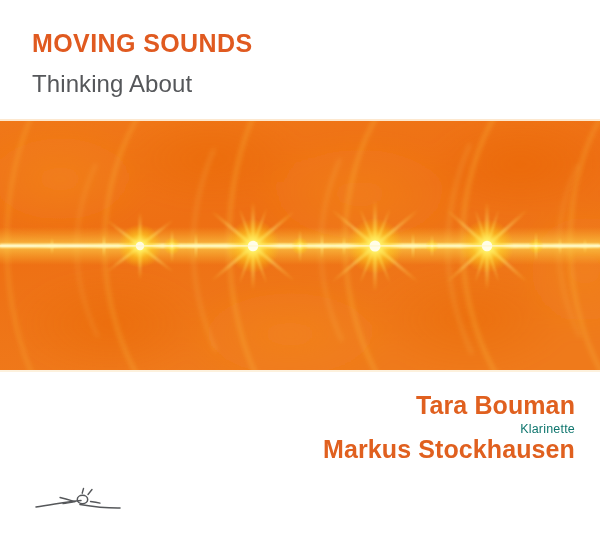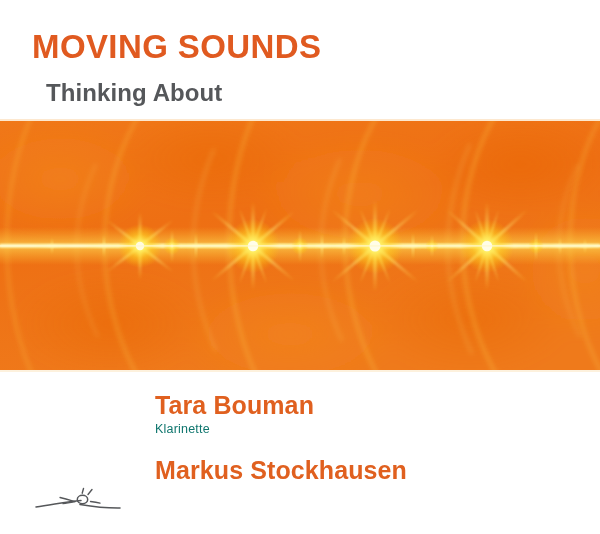--- a/index.html
+++ b/index.html
@@ -24,35 +24,35 @@
   }
 
   
   .header {
     position: absolute;
     left: 32px;
     top: 30px;
     width: 520px;
   }
   .title-main {
-    font-size: 33px;
+    font-size: 25px;
     font-weight: bold;
     letter-spacing: 0.4px;
     color: #e05a20;
     line-height: 1.05;
     margin: 0;
     white-space: nowrap;
   }
   .title-sub {
     font-size: 24px;
-    font-weight: bold;
+    font-weight: normal;
     letter-spacing: 0.1px;
     color: #55575a;
     line-height: 1.05;
-    margin: 14px;
+    margin: 0;
     margin-top: 15px;
     white-space: nowrap;
   }
 
   
   .art-panel {
     position: absolute;
     left: 0;
     top: 119px;
     width: 600px;
@@ -76,21 +76,21 @@
     width: 600px; height: 2px;
     background: #fdf1dd;
     z-index: 3;
   }
 
   
   .performers {
     position: absolute;
     right: 25px;
     top: 392px;
-    text-align: left;
+    text-align: right;
     width: 420px;
   }
   .perf-name {
     font-size: 25px;
     font-weight: bold;
     color: #e0601f;
     line-height: 1.08;
     margin: 0;
     letter-spacing: 0.1px;
     white-space: nowrap;
@@ -98,21 +98,20 @@
   .perf-inst {
     font-size: 12.5px;
     font-weight: normal;
     color: #0f766e;
     margin: 0;
     margin-top: 3px;
     letter-spacing: 0.2px;
     white-space: nowrap;
   }
   .perf-block-2 {
-    margin-top: 21px;
   }
 
   
   .logo {
     position: absolute;
     left: 34px;
     top: 470px;
     width: 100px;
     height: 50px;
   }

